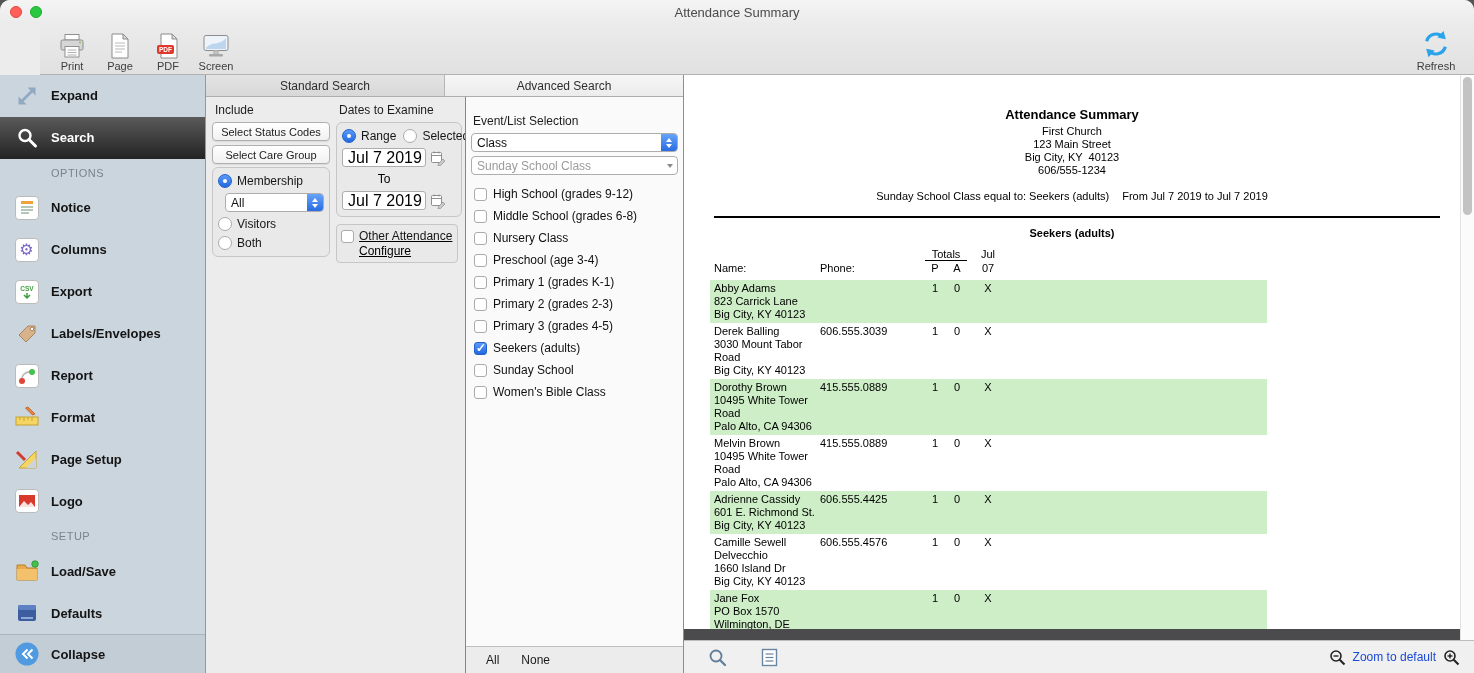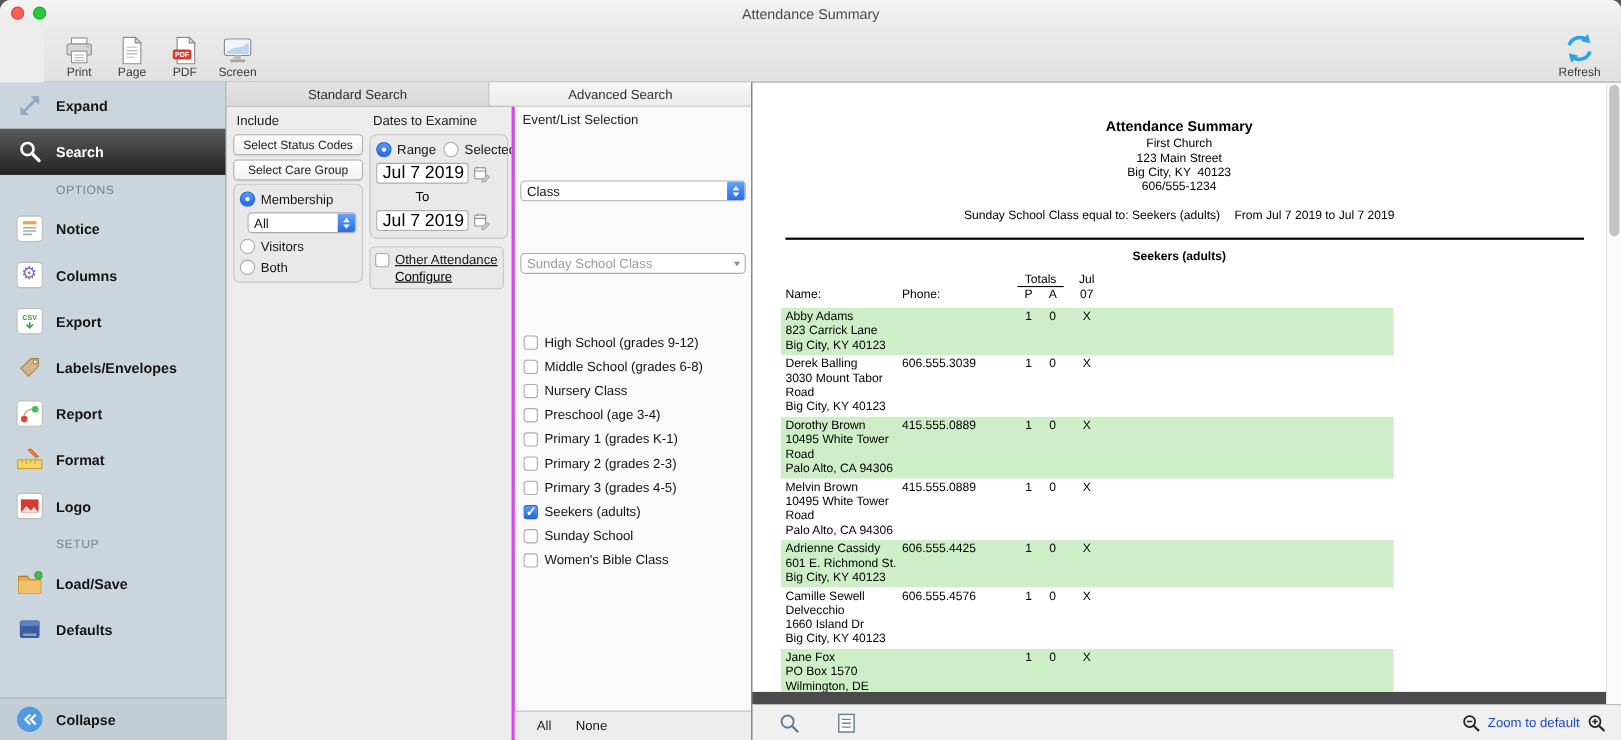--- a/index.html
+++ b/index.html
@@ -37,21 +37,21 @@
   
   .search-panel{width:477px;flex:0 0 477px;display:flex;flex-direction:column;background:#ececec;min-height:0;}
   .tabs{height:22px;display:flex;border-bottom:1px solid #adadad;flex:0 0 auto;}
   .tab{flex:1;display:flex;align-items:center;justify-content:center;font-size:12px;color:#2e2e2e;background:linear-gradient(#e3e3e3,#d8d8d8);border-right:1px solid #b6b6b6;}
   .tab:last-child{border-right:none;}
   .tab.selected{background:linear-gradient(#f6f6f6,#ececec);}
   .panel-body{flex:1;display:flex;min-height:0;}
   .pcol{padding:5px 3px 0 6px;}
   .pcol-include{width:127px;flex:0 0 127px;}
   .pcol-dates{width:132px;flex:0 0 132px;padding-left:3px;}
-  .pcol-events{flex:1;background:#fafafa;border-left:3px solid #d946ef;display:flex;flex-direction:column;padding-top:4px;min-height:0;gap:43px;}
+  .pcol-events{flex:1;background:#fafafa;border-left:1px solid #d946ef;display:flex;flex-direction:column;padding-top:16px;min-height:0;}
   .sec-title{font-size:12px;color:#1c1c1c;margin:1px 0 5px 3px;white-space:nowrap;}
   .stack{display:flex;flex-direction:column;gap:4px;}
   .sm-btn{height:19px;font-size:11px;color:#1c1c1c;background:linear-gradient(#ffffff,#f1f1f1);border:1px solid #b0b0b0;border-radius:4px;box-shadow:0 1px 1px rgba(0,0,0,.08);white-space:nowrap;overflow:hidden;width:100%;}
   .group-box{border:1px solid #c6c6c6;border-radius:6px;padding:6px 5px;display:flex;flex-direction:column;gap:5px;background:#e9e9e9;margin-top:3px;}
   .radio-row{display:flex;align-items:center;gap:5px;white-space:nowrap;}
   .radio{width:14px;height:14px;border-radius:50%;background:#fff;border:1px solid #ababab;flex:0 0 14px;position:relative;}
   .radio.checked{background:linear-gradient(#5b9bf8,#2268e0);border-color:#2061cf;}
   .radio.checked::after{content:"";position:absolute;left:4px;top:4px;width:4px;height:4px;border-radius:50%;background:#fff;}
   .ctl-label{font-size:12px;color:#161616;}
   .dropdown{height:19px;display:flex;align-items:stretch;background:#fff;border:1px solid #adadad;border-radius:4px;overflow:hidden;}
@@ -273,20 +273,30 @@
                 <line x1="13" y1="12" x2="13" y2="15"></line>
                 <line x1="17" y1="12" x2="17" y2="16"></line>
               </g>
               <path d="M13 2 l7 7 -2.5 1 -7-7 z" fill="#e8823c" stroke="#b55f22" stroke-width="0.8"></path>
             </svg>
         </span>
         <span class="sb-label">Format</span>
       </div>
       <div class="sb-item">
         <span class="sb-icon">
+          <svg width="24" height="24" viewBox="0 0 24 24">
+              <path d="M4 21 L21 4 V21 z" fill="#f5d564" stroke="#c7a330"></path>
+              <path d="M11 21 L21 11 V21 z" fill="#cbd4dc"></path>
+              <line x1="2" y1="5" x2="10" y2="13" stroke="#d23b2f" stroke-width="3"></line>
+            </svg>
+        </span>
+        <span class="sb-label">Page Setup</span>
+      </div>
+      <div class="sb-item">
+        <span class="sb-icon">
             <span class="icon-card">
           <svg width="20" height="20" viewBox="0 0 20 20">
                 <rect x="2" y="4" width="16" height="12" fill="#d9382c"></rect>
                 <path d="M2 16 l5 -6 4 4 3 -3 4 5 z" fill="#fff" opacity="0.85"></path>
               </svg>
         </span>
           </span>
         <span class="sb-label">Logo</span>
       </div>
       <div class="sb-header">SETUP</div>

